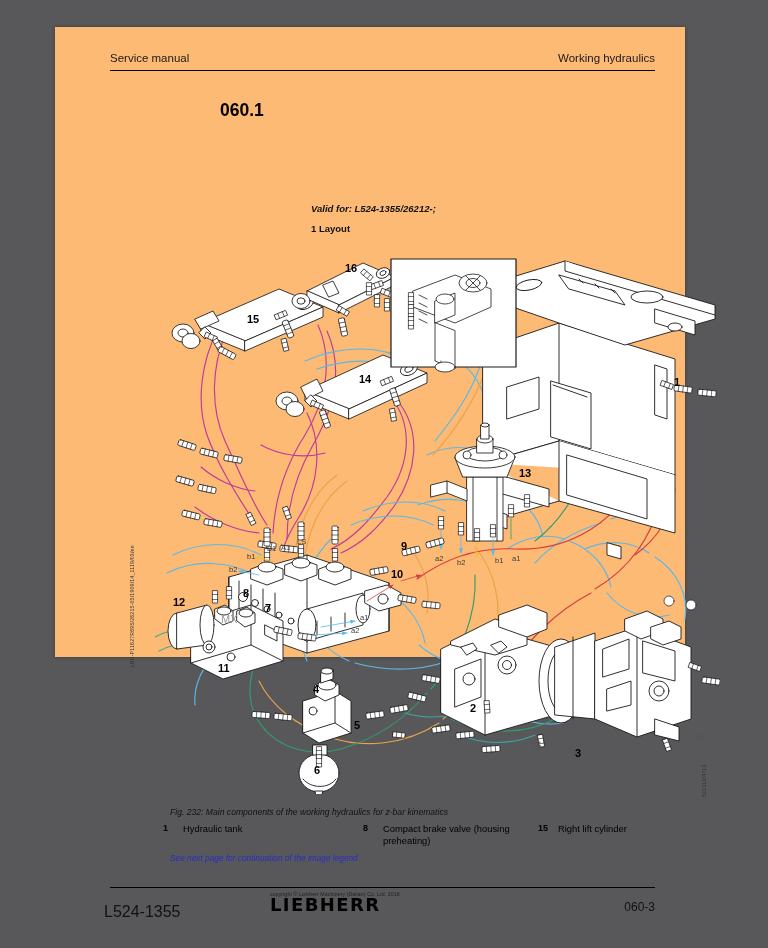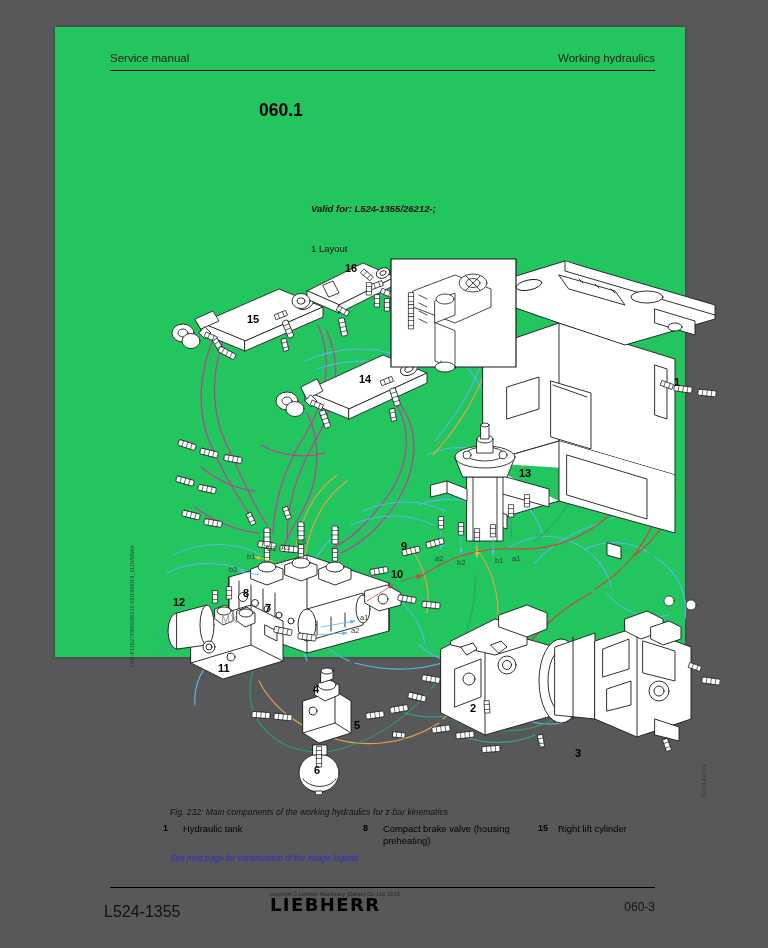--- a/index.html
+++ b/index.html
@@ -6,51 +6,51 @@
   body{
     width:768px;height:948px;
     background:#58585a;
     font-family:"Liberation Sans", sans-serif;
     overflow:hidden;
   }
   .page{
     position:absolute;
     left:55px;top:27px;
     width:630px;height:630px;
-    background:#22c55e;
+    background:#fdba74;
     box-shadow:0 0 3px rgba(0,0,0,.35);
   }
   
   .hdr{
     position:absolute;left:55px;top:25px;width:545px;
     display:flex;justify-content:space-between;align-items:flex-end;
     font-size:11.5px;color:#1a1a1a;
   }
   .hdr-rule{
     position:absolute;left:55px;top:43px;width:545px;height:1.4px;background:#000;
   }
   
   .title-block{
     position:absolute;left:165px;top:72px;width:420px;
-    display:flex;gap:23px;margin-left:39px;
+    display:flex;gap:23px;
   }
   .title-num{
     font-size:17.5px;font-weight:bold;color:#000;white-space:nowrap;
     line-height:1.30;
   }
   .title-text{
     font-size:17.5px;font-weight:bold;color:#000;line-height:1.30;
   }
   .validfor{
     position:absolute;left:256px;top:176px;
     font-size:9.5px;font-style:italic;font-weight:bold;color:#111;
   }
   .layout-lbl{
-    position:absolute;left:256px;top:216px;
-    font-size:9.5px;font-weight:normal;color:#111;
+    position:absolute;left:256px;top:196px;
+    font-size:9.5px;font-weight:bold;color:#111;
   }
   
   .vcode-left{
     position:absolute;left:74px;top:640px;
     font-size:5.2px;color:#333;letter-spacing:.2px;
     transform:rotate(-90deg);transform-origin:left top;
     white-space:nowrap;
   }
   .vcode-right{
     position:absolute;left:646px;top:770px;

